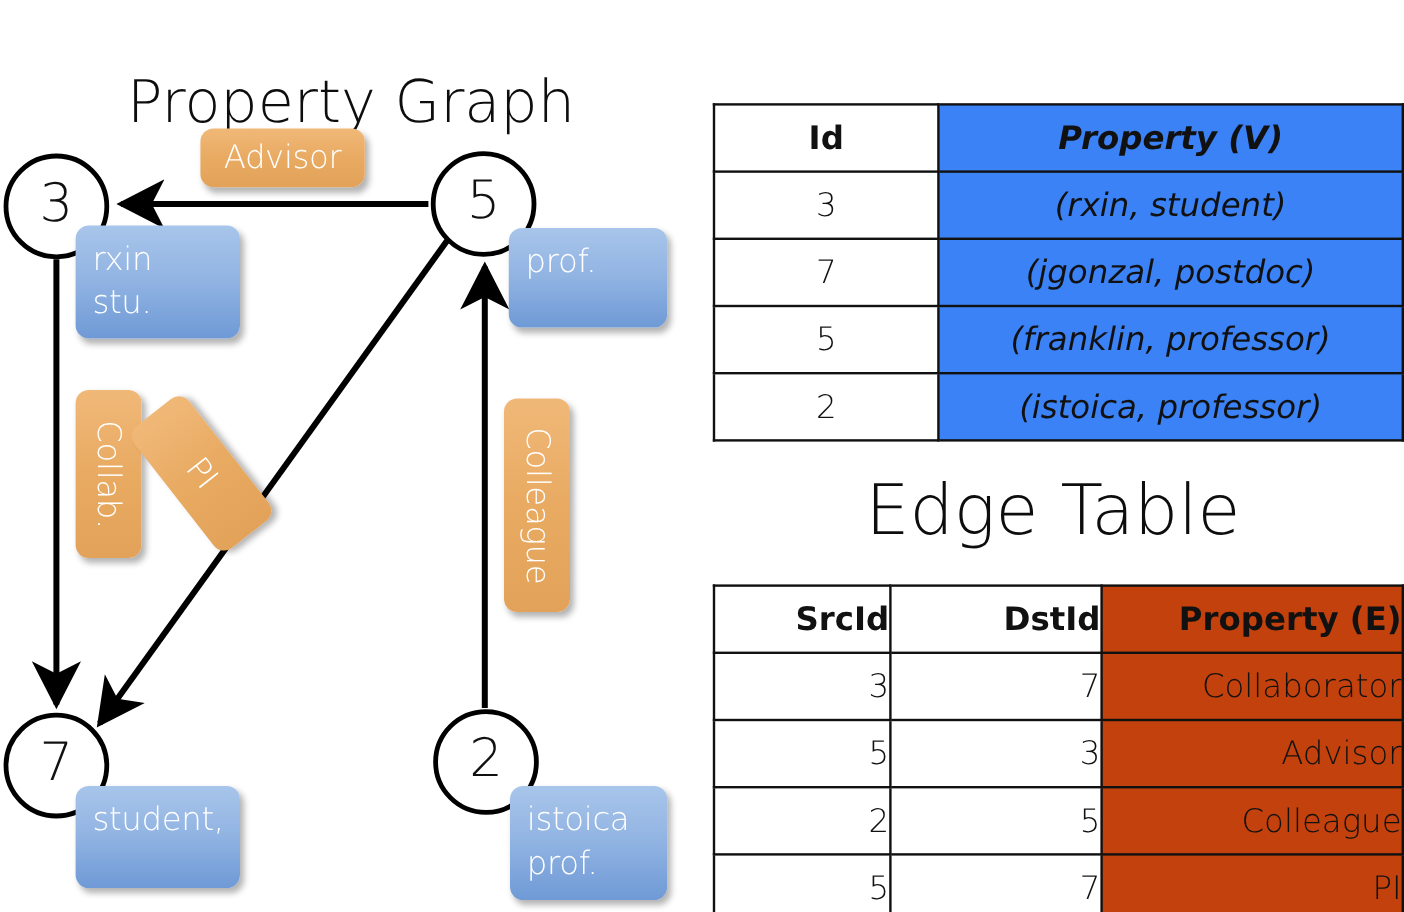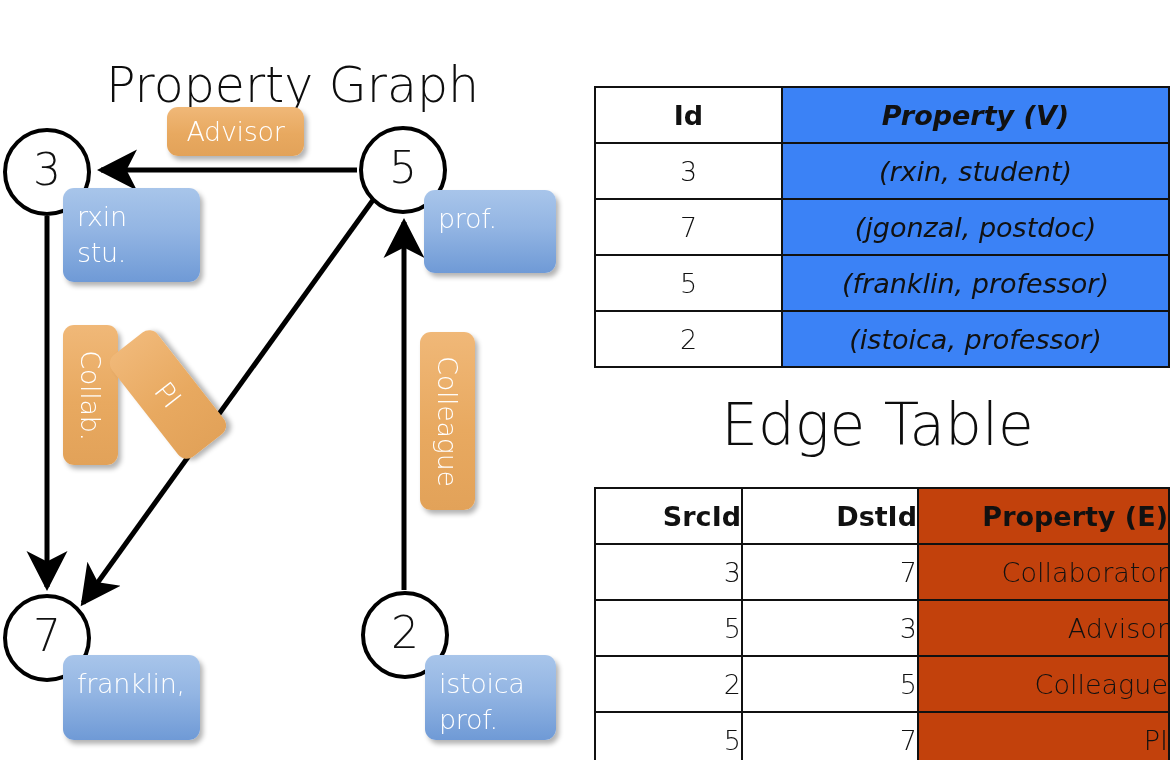--- a/index.html
+++ b/index.html
@@ -126,24 +126,24 @@
     <div class="prop-box" style="left:63px;top:188px;width:137px;height:94px;">
       <div>rxin</div>
       <div>stu.</div>
     </div>
 
     <div class="prop-box" style="left:424px;top:190px;width:132px;height:83px;">
       <div>prof.</div>
     </div>
 
     <div class="prop-box" style="left:63px;top:655px;width:137px;height:85px;">
-      <div>franklin,</div>
-    </div>
-
-    <div class="prop-box" style="left:425px;top:655px;width:131px;height:85px;">
+      <div>student,</div>
+    </div>
+
+    <div class="prop-box" style="left:425px;top:655px;width:131px;height:95px;">
       <div>istoica</div>
       <div>prof.</div>
     </div>
 
     <div class="edge-label" style="left:167px;top:107px;width:137px;height:49px;">
       <span>Advisor</span>
     </div>
 
     <div class="edge-label vert" style="left:63px;top:325px;width:55px;height:140px;">
       <span>Collab.</span>

